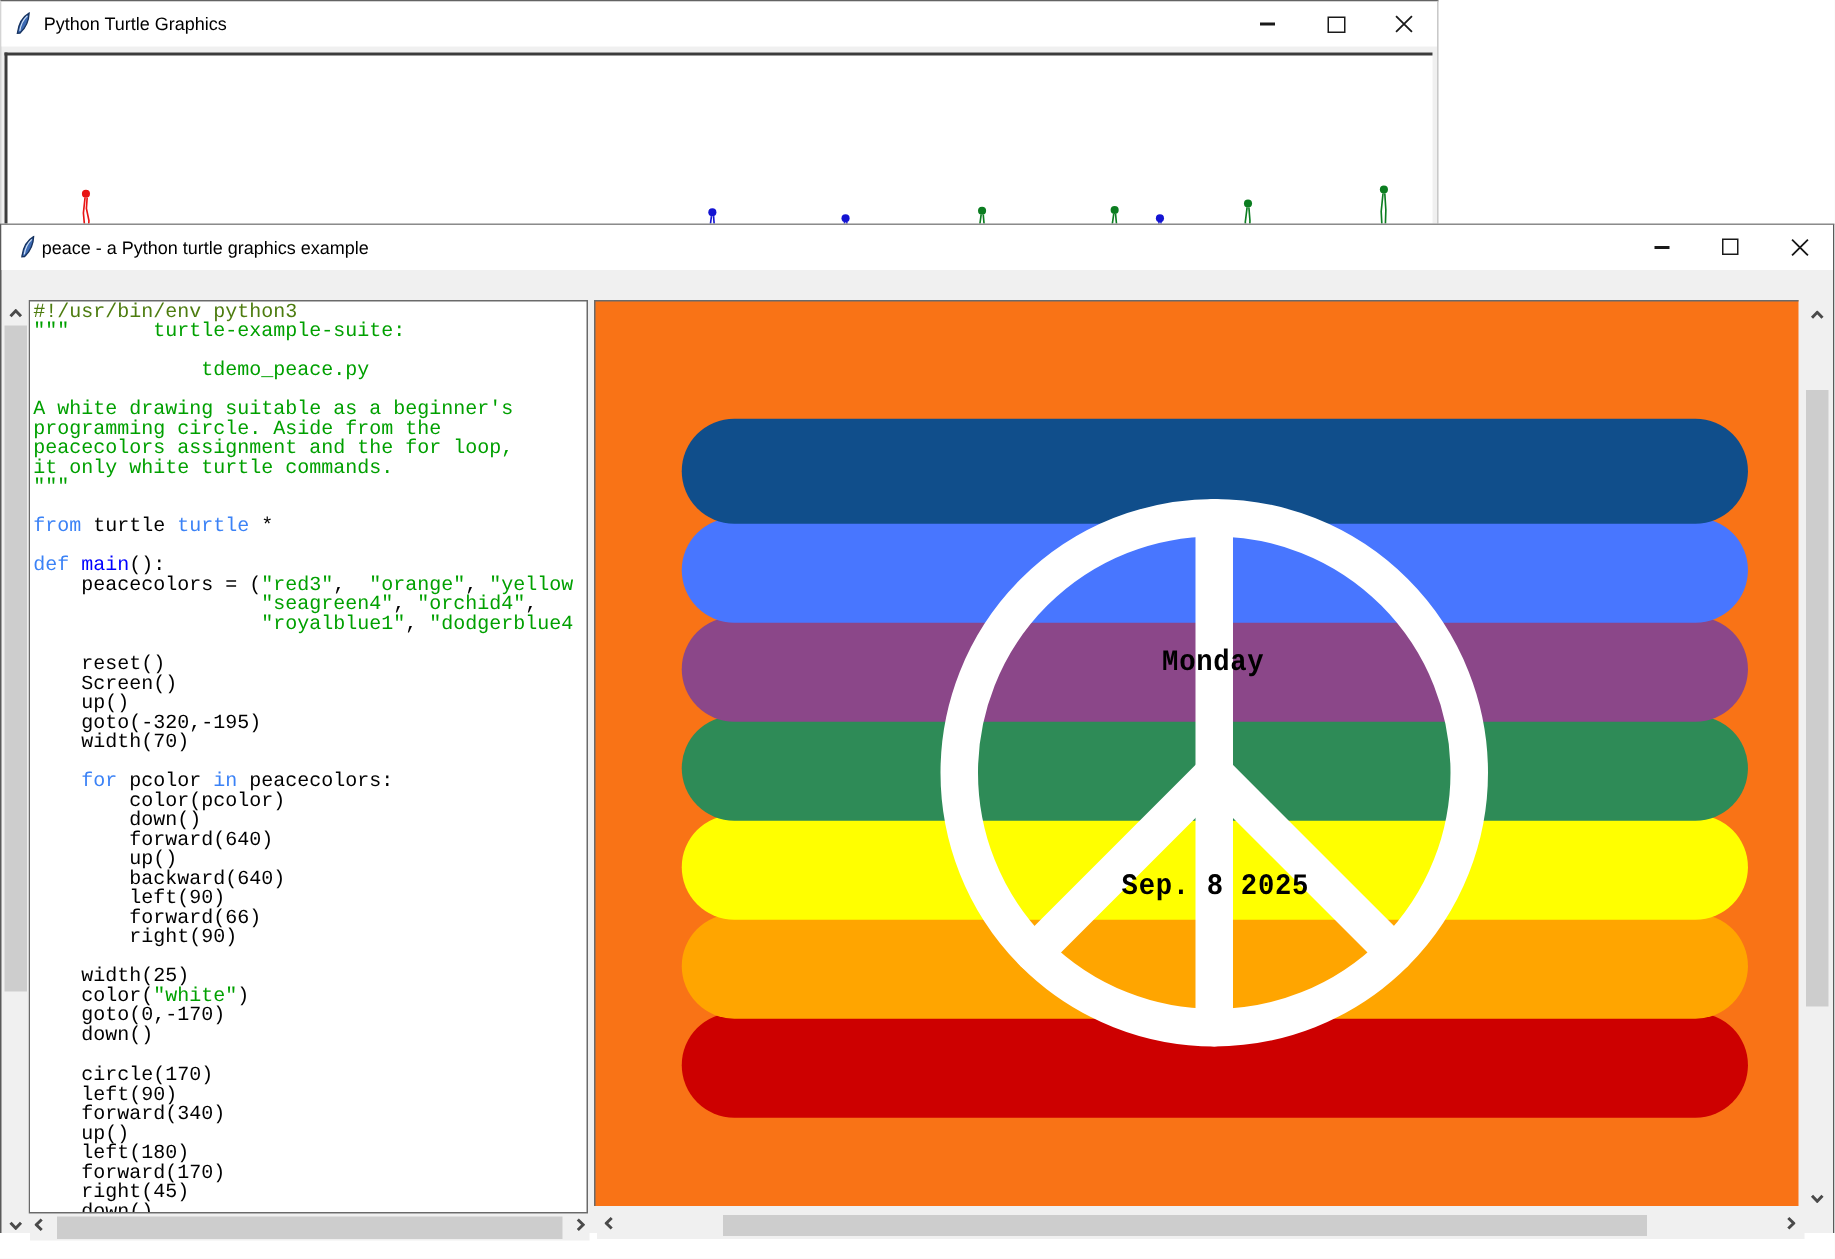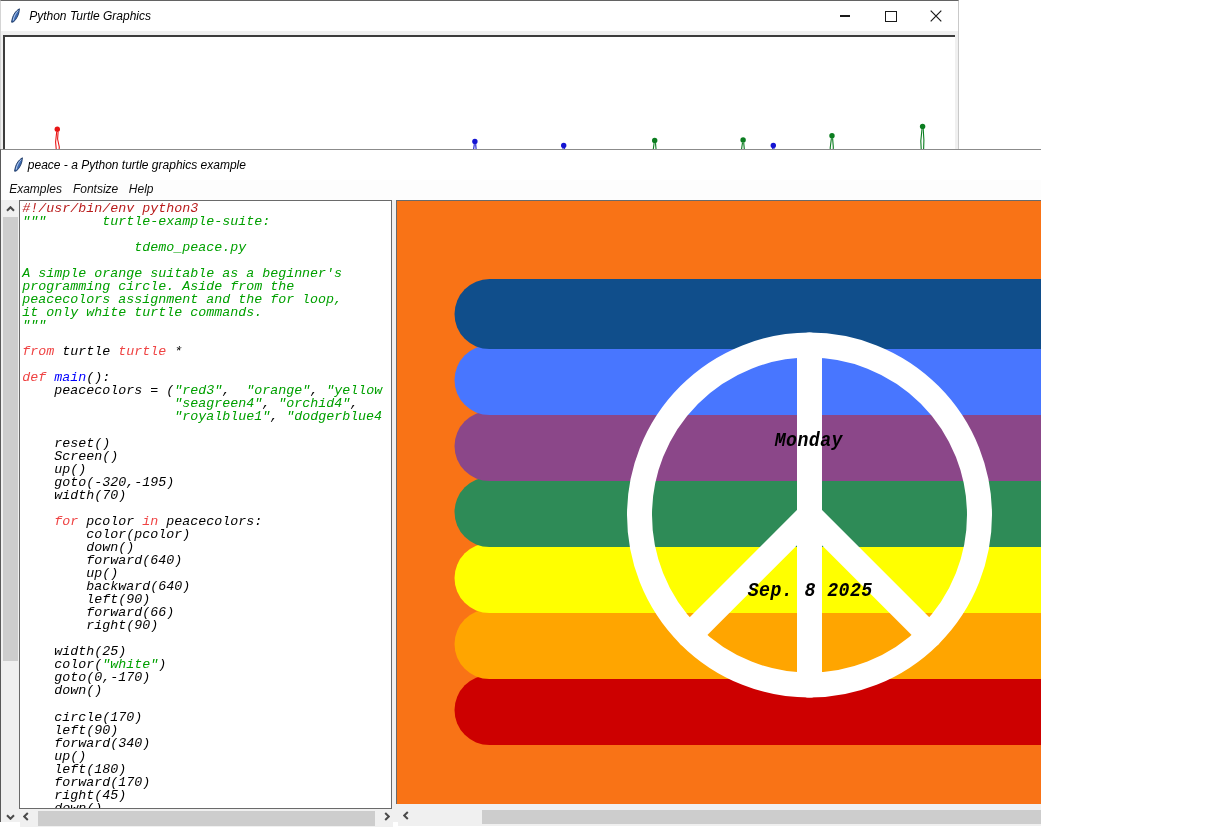--- a/index.html
+++ b/index.html
@@ -1,17 +1,17 @@
 <!DOCTYPE html>
 <html><head>
 <meta charset="utf-8">
 <style>
   html,body{margin:0;padding:0;background:#fff;}
-  #page{position:relative;width:1041px;height:839px;overflow:hidden;
-        font-family:"Liberation Sans",sans-serif;font-style:italic;}
+  #page{position:relative;width:1223px;height:839px;overflow:hidden;
+        font-family:"Liberation Sans",sans-serif;}
   .abs{position:absolute;}
   
   #w1{left:0;top:0;width:957px;height:172px;background:#f0f0f0;
       border-top:1px solid #636363;border-left:1px solid #d4d4d4;border-right:1px solid #c9c9c9;}
   #w1 .tbar{left:0;top:0;width:100%;height:30px;background:#fff;}
   #w1 .ttext{left:28.2px;top:7.8px;font-size:12px;color:#000;}
   #w1cv{left:1.7px;top:33.6px;width:950.4px;height:138px;background:#fff;
         border-top:2.2px solid #3c3c3c;border-left:2.2px solid #3c3c3c;}
   
   #w2{left:0;top:149px;width:1221px;height:672px;background:#f0f0f0;
@@ -20,21 +20,21 @@
   #w2 .ttext{left:26.8px;top:7.9px;font-size:12px;color:#000;}
   #menubar{left:0;top:30px;width:100%;height:20px;background:#fdfdfd;}
   #menubar span{position:absolute;top:2px;font-size:12px;color:#101010;}
   
   #txtw{left:18.2px;top:50.4px;width:371px;height:606.6px;background:#fff;
         border:1.3px solid #6a6a6a;overflow:hidden;}
   #codeclip{position:absolute;left:0;top:0;width:363px;height:100%;overflow:hidden;}
   #code{position:absolute;left:2px;top:0.3px;margin:0;
         font-family:"Liberation Mono",monospace;font-size:13.333px;line-height:13.04px;
         color:#000;white-space:pre;}
-  .k{color:#ef4444;} .s{color:#00a000;} .c{color:#b91c1c;} .d{color:#0000ff;text-align:center;}
+  .k{color:#3b82f6;} .s{color:#00a000;} .c{color:#4d7c0f;} .d{color:#0000ff;text-align:center;}
   
   #cvw{left:395.3px;top:50.4px;width:801.5px;height:602.8px;background:#f97316;
        border-top:1.2px solid #6a6a6a;border-left:1.4px solid #6a6a6a;}
   
   .sbtrack{background:#f0f0f0;}
   .sbthumb{position:absolute;background:#cdcdcd;}
 </style>
 </head>
 <body>
 <div id="page">
@@ -104,34 +104,29 @@
     <div class="ttext abs">peace - a Python turtle graphics example</div>
     <svg class="abs" style="left:11.5px;top:7px" width="12" height="17" viewBox="0 0 12 17">
       <path d="M9.4,0.8 C5.2,3.2 2.4,7.6 1.6,14.2 L3.4,14.0 C7.0,10.6 9.2,6.2 9.4,0.8 Z" fill="#3d6bb5" stroke="#17335f" stroke-width="0.9"></path>
       <path d="M8.2,2.6 C5.6,5.0 3.8,8.6 3.2,12.6" fill="none" stroke="#cfe0f4" stroke-width="0.8"></path>
     </svg>
     <div class="abs" style="left:1102.4px;top:14.4px;width:10px;height:1.5px;background:#1a1a1a"></div>
     <div class="abs" style="left:1147.4px;top:9.4px;width:9.1px;height:9.1px;border:1.2px solid #1a1a1a"></div>
     <svg class="abs" style="left:1192.6px;top:8.6px" width="12" height="12" viewBox="0 0 12 12">
       <path d="M0.7,0.7 L11.3,11.3 M11.3,0.7 L0.7,11.3" stroke="#1a1a1a" stroke-width="1.2"></path>
     </svg>
-    <div id="menubar" class="abs">
-      <span style="left:8.2px">Examples</span>
-      <span style="left:71.9px">Fontsize</span>
-      <span style="left:127.8px">Help</span>
-    </div>
 
     <div id="txtw" class="abs">
         <div id="codeclip">
           <pre id="code"><span class="c">#!/usr/bin/env python3</span>
 <span class="s">"""       turtle-example-suite:</span>
 
 <span class="s">              tdemo_peace.py</span>
 
-<span class="s">A simple orange suitable as a beginner's</span>
+<span class="s">A white drawing suitable as a beginner's</span>
 <span class="s">programming circle. Aside from the</span>
 <span class="s">peacecolors assignment and the for loop,</span>
 <span class="s">it only white turtle commands.</span>
 <span class="s">"""</span>
 
 <span class="k">from</span> turtle <span class="k">turtle</span> *
 
 <span class="k">def</span> <span class="d">main</span>():
     peacecolors = (<span class="s">"red3"</span>,  <span class="s">"orange"</span>, <span class="s">"yellow"</span>,
                    <span class="s">"seagreen4"</span>, <span class="s">"orchid4"</span>,

